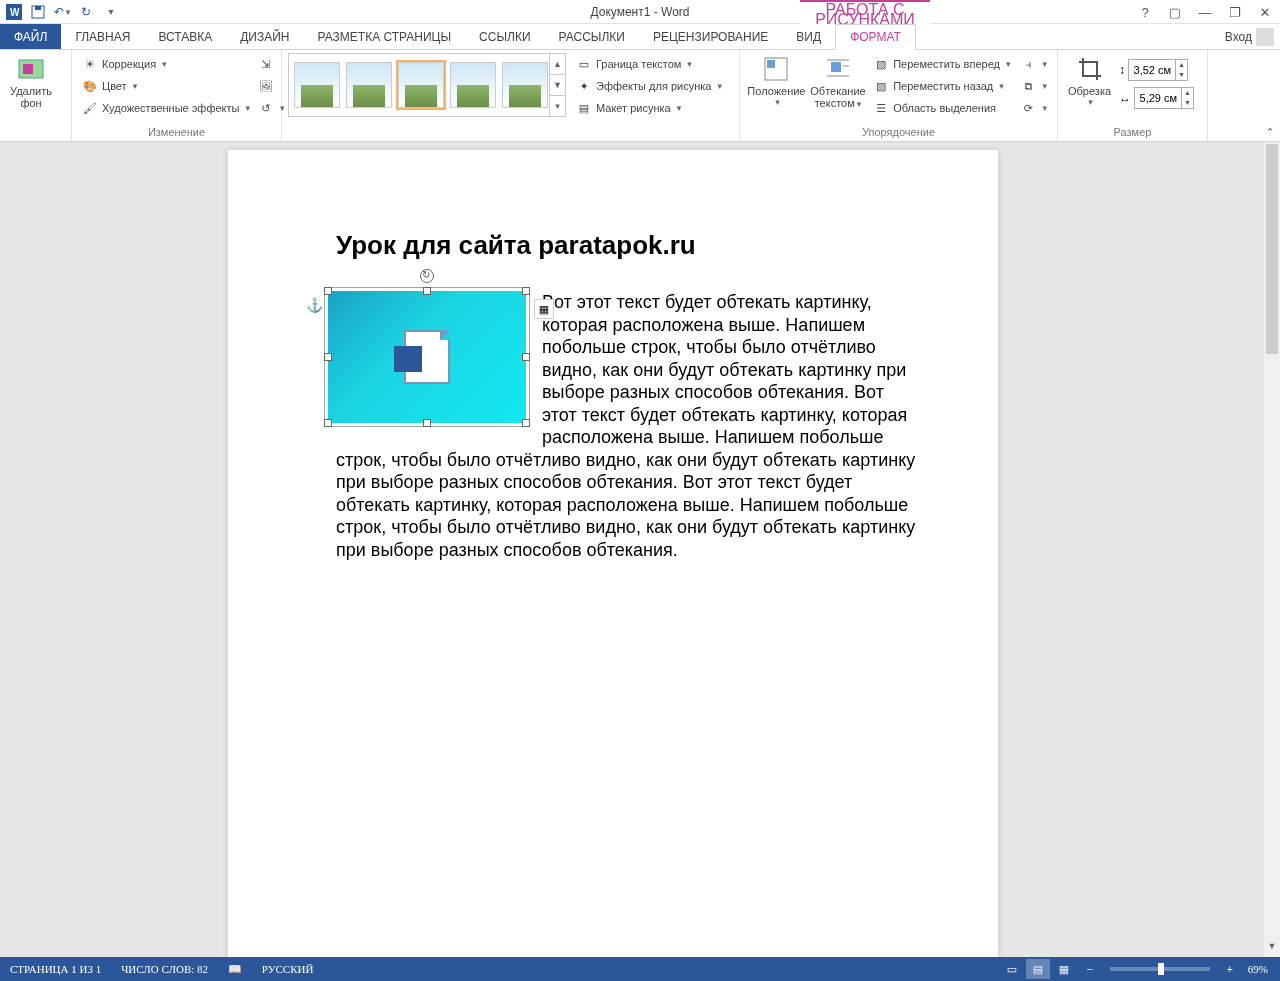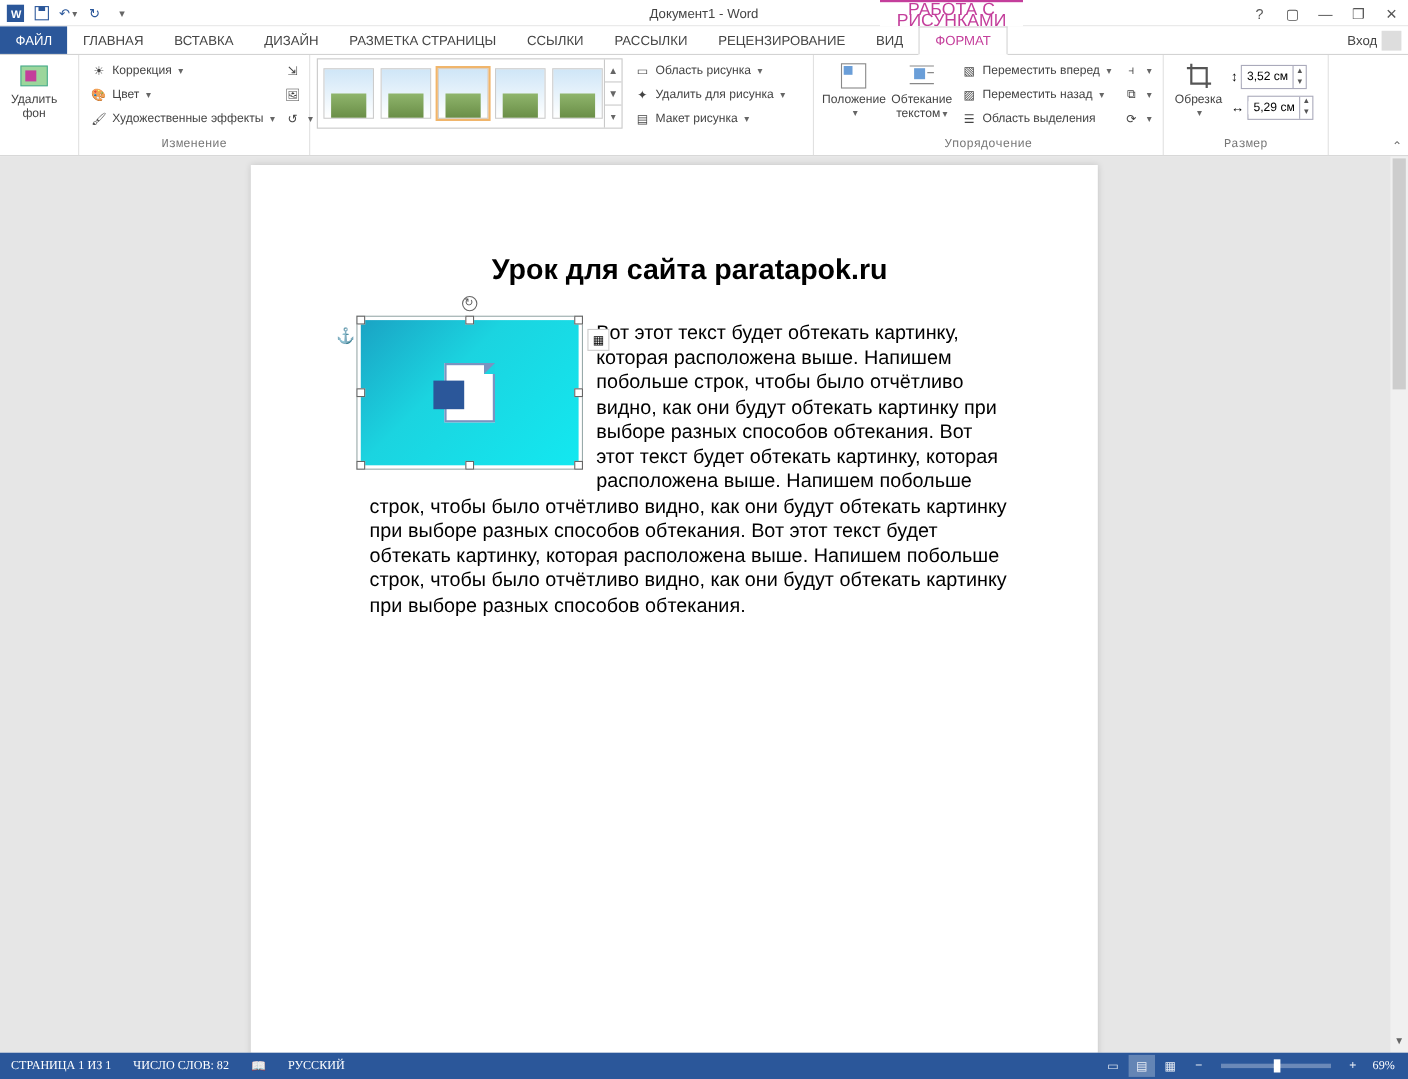--- a/index.html
+++ b/index.html
@@ -21,21 +21,21 @@
 .tab { padding: 0 14px; display: flex; align-items: center; color: #444; font-size: 12px; cursor: pointer; text-transform: uppercase; }
 .tab.file { background: #2b579a; color: #fff; }
 .tab.active { border: 1px solid #d4d4d4; border-bottom: 1px solid #fff; color: #c43e9b; background:#fff; margin-bottom:-1px; }
 .signin { position: absolute; right: 6px; top: 0; height: 26px; display: flex; align-items: center; color: #444; font-size: 12px; cursor: pointer; gap:4px;}
 .signin .avatar { width: 18px; height: 18px; background: #ddd; display:inline-block; }
 
 
 .ribbon { height: 92px; background: #fff; border-bottom: 1px solid #d4d4d4; display: flex; position: relative; box-shadow: 0 2px 3px rgba(0,0,0,0.06);}
 .group { border-right: 1px solid #e1e1e1; padding: 3px 6px 0 6px; display: flex; flex-direction: column; position: relative; }
 .group-body { flex: 1; display: flex; align-items: flex-start; }
-.group-label { text-align: center; color: #777; font-size: 11px; height: 16px; line-height: 14px; position: relative; font-family: Liberation Mono, monospace; }
+.group-label { text-align: center; color: #777; font-size: 11px; height: 16px; line-height: 14px; position: relative; }
 .big-btn { display: flex; flex-direction: column; align-items: center; justify-content: flex-start; padding: 2px 4px; cursor: pointer; text-align: center; min-width: 42px; }
 .big-btn .icon { width: 32px; height: 28px; margin-bottom: 2px; display:flex; align-items:center; justify-content:center; }
 .big-btn .lbl { font-size: 11px; color: #444; line-height: 12px; }
 .small-btn { height: 22px; display: flex; align-items: center; gap: 4px; padding: 0 4px; cursor: pointer; font-size: 11px; color: #444; white-space:nowrap; }
 .small-btn .sicon { width: 16px; height: 16px; display:flex; align-items:center; justify-content:center; }
 .stack { display:flex; flex-direction:column; }
 
 
 .gallery { width: 278px; height: 64px; border: 1px solid #c9c9c9; background: #fff; display: flex; align-items: center; padding: 2px; position:relative; }
 .thumb { width: 46px; height: 46px; margin: 2px 3px; background: linear-gradient(#cfe6f7,#fff); border: 1px solid #ccc; display:flex; align-items:flex-end; justify-content:center; cursor:pointer; }
@@ -47,21 +47,21 @@
 
 
 .spinner { display:flex; align-items:center; height:22px; border:1px solid #aab; background:#fff; }
 .spinner input { width: 46px; border:none; font-size:11px; text-align:right; padding-right:4px; outline:none; }
 .spinner .spbtn { width:12px; display:flex; flex-direction:column; border-left:1px solid #aab;}
 .spinner .spbtn span { height:10px; font-size:7px; text-align:center; cursor:pointer; color:#555; line-height:10px;}
 
 
 .doc-area { position: absolute; top: 142px; left: 0; right: 0; bottom: 24px; background: #e6e6e6; overflow: hidden; }
 .page { position: absolute; left: 228px; top: 8px; width: 770px; height: 820px; background: #fff; box-shadow: 0 0 6px rgba(0,0,0,0.15); padding: 80px 80px 0 108px; }
-.page h1 { font-family: Arial, sans-serif; font-size: 26px; font-weight: bold; color: #000; margin-bottom: 30px; text-align: center; }
+.page h1 { font-family: Arial, sans-serif; font-size: 26px; font-weight: bold; color: #000; margin-bottom: 30px; }
 .page p { font-family: Arial, sans-serif; font-size: 18px; line-height: 22.5px; color: #000; text-align: left; }
 
 
 .selimg-wrap { float: left; margin: 0 16px 4px -8px; position: relative; }
 .selimg { width: 198px; height: 132px; background: linear-gradient(135deg,#1aa3c4 0%,#1bd4e0 40%,#13e8f0 100%); display:flex; align-items:center; justify-content:center; position:relative; }
 .selimg .wicon { width: 46px; height: 54px; background:#fff; border:2px solid #7a93c0; position:relative; }
 .selimg .wicon:before { content:""; position:absolute; right:-2px; top:-2px; border-width:10px 10px 0 0; border-style:solid; border-color:#7a93c0 #1bd4e0 transparent transparent; }
 .selimg .wicon .wlogo { position:absolute; left:-12px; top:14px; width:28px; height:26px; background:#2b579a; }
 .selborder { position:absolute; top:-4px; left:-4px; right:-4px; bottom:-4px; border:1px solid #9aa; pointer-events:none;}
 .handle { position:absolute; width:8px; height:8px; background:#fff; border:1px solid #666; }
@@ -215,26 +215,26 @@
           </div>
         <div class="gal-scroll">
           <div>▲</div>
           <div>▼</div>
           <div>▾</div>
         </div>
       </div>
       <div class="stack">
         <div class="small-btn">
             <span class="sicon">▭</span>
-            <span>Область рисунка</span>
+            <span>Граница текстом</span>
             <span class="chev">▾</span>
           </div>
         <div class="small-btn">
             <span class="sicon">✦</span>
-            <span>Удалить для рисунка</span>
+            <span>Эффекты для рисунка</span>
             <span class="chev">▾</span>
           </div>
         <div class="small-btn">
             <span class="sicon">▤</span>
             <span>Макет рисунка</span>
             <span class="chev">▾</span>
           </div>
       </div>
     </div>
   </div>

